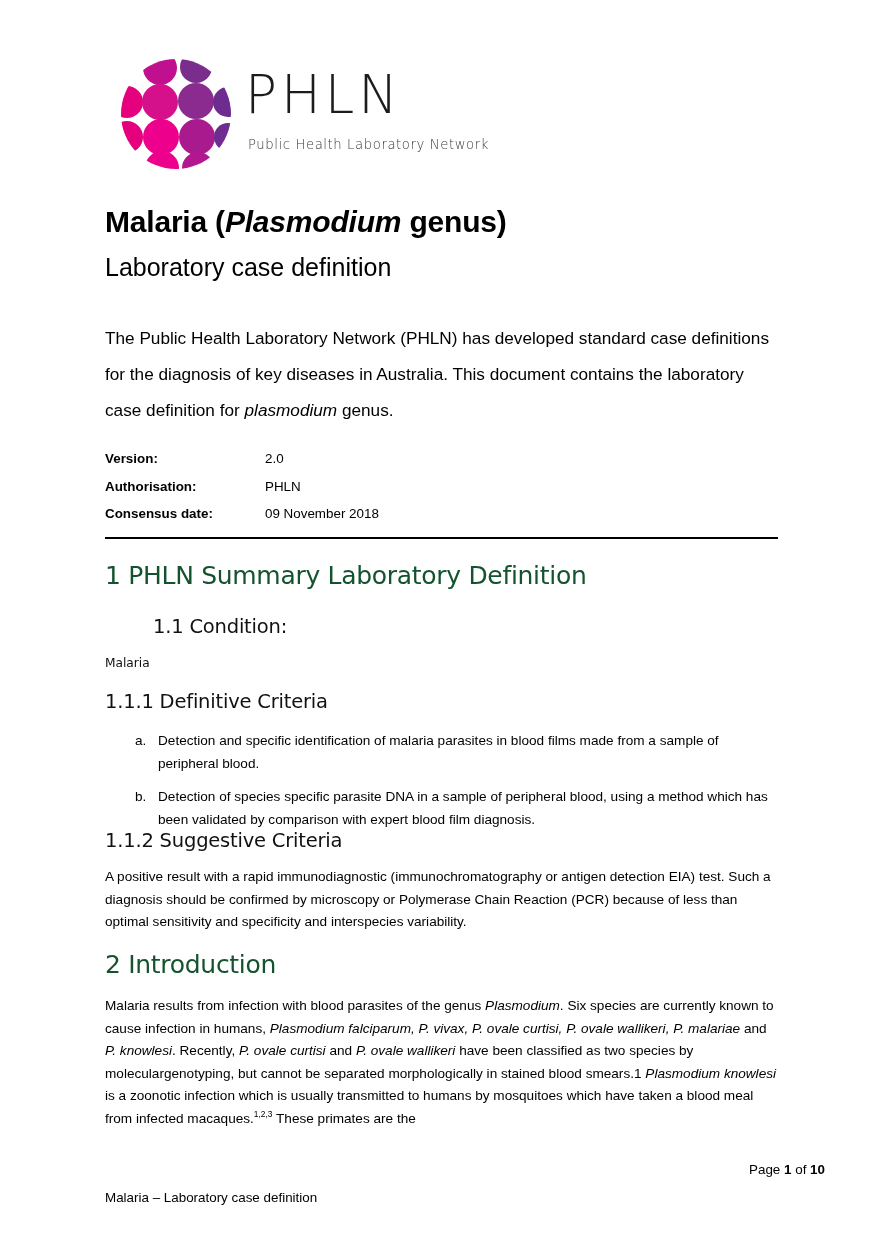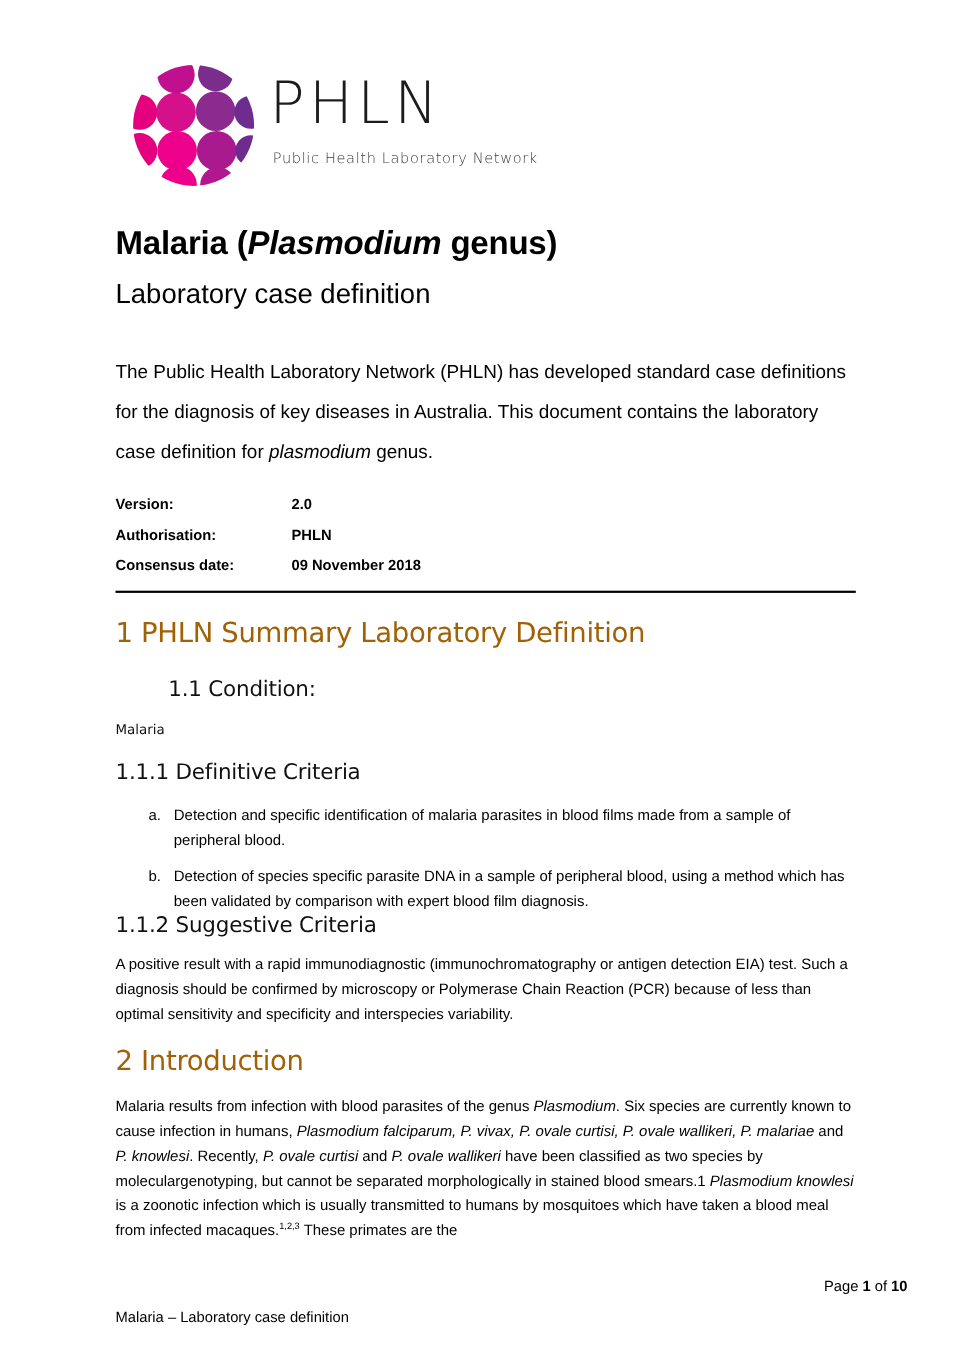--- a/index.html
+++ b/index.html
@@ -111,40 +111,40 @@
     font-size: 13.4px;
     line-height: 27.5px;
     padding: 0;
     vertical-align: top;
   }
   .meta td.k {
     font-weight: bold;
     width: 160px;
     white-space: nowrap;
   }
-  .meta td.v { font-weight: bold; margin-left: 36px; }
+  .meta td.v { font-weight: normal; margin-left: 36px; }
 
   .rule {
     position: absolute;
     left: 105px;
     top: 537px;
     width: 673px;
     height: 0;
     border-top: 2px solid #000;
   }
 
   
   .h1 {
     position: absolute;
     left: 105px;
     font-family: "DejaVu Sans", sans-serif;
     font-size: 25px;
     font-weight: normal;
     letter-spacing: -0.3px;
-    color: #a16207;
+    color: #14532d;
     white-space: nowrap;
   }
   .h2 {
     position: absolute;
     left: 105px;
     font-family: "DejaVu Sans", sans-serif;
     font-size: 19.5px;
     font-weight: normal;
     letter-spacing: -0.2px;
     color: #111;

